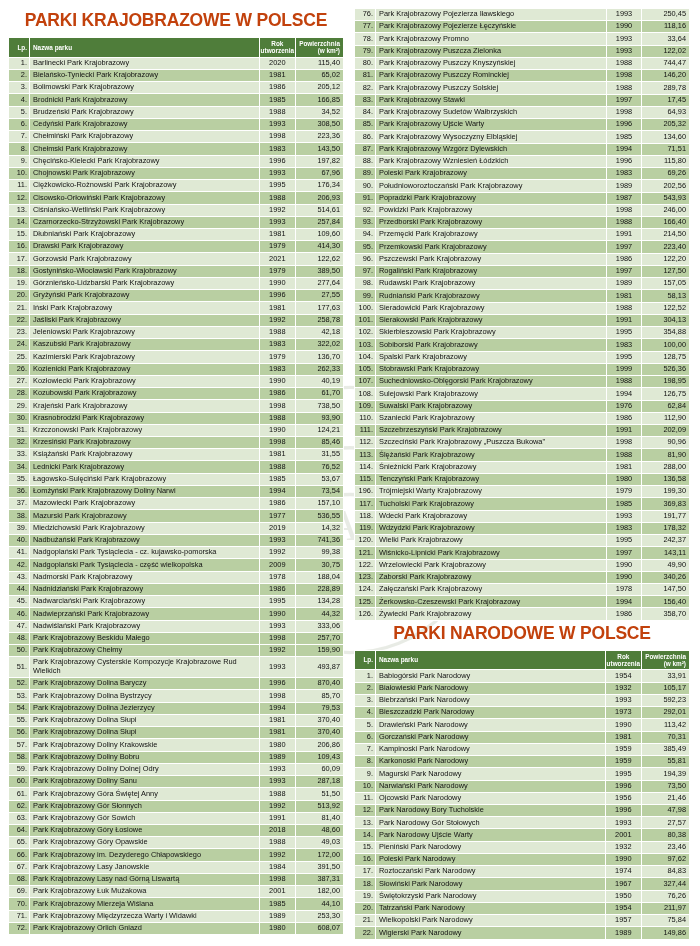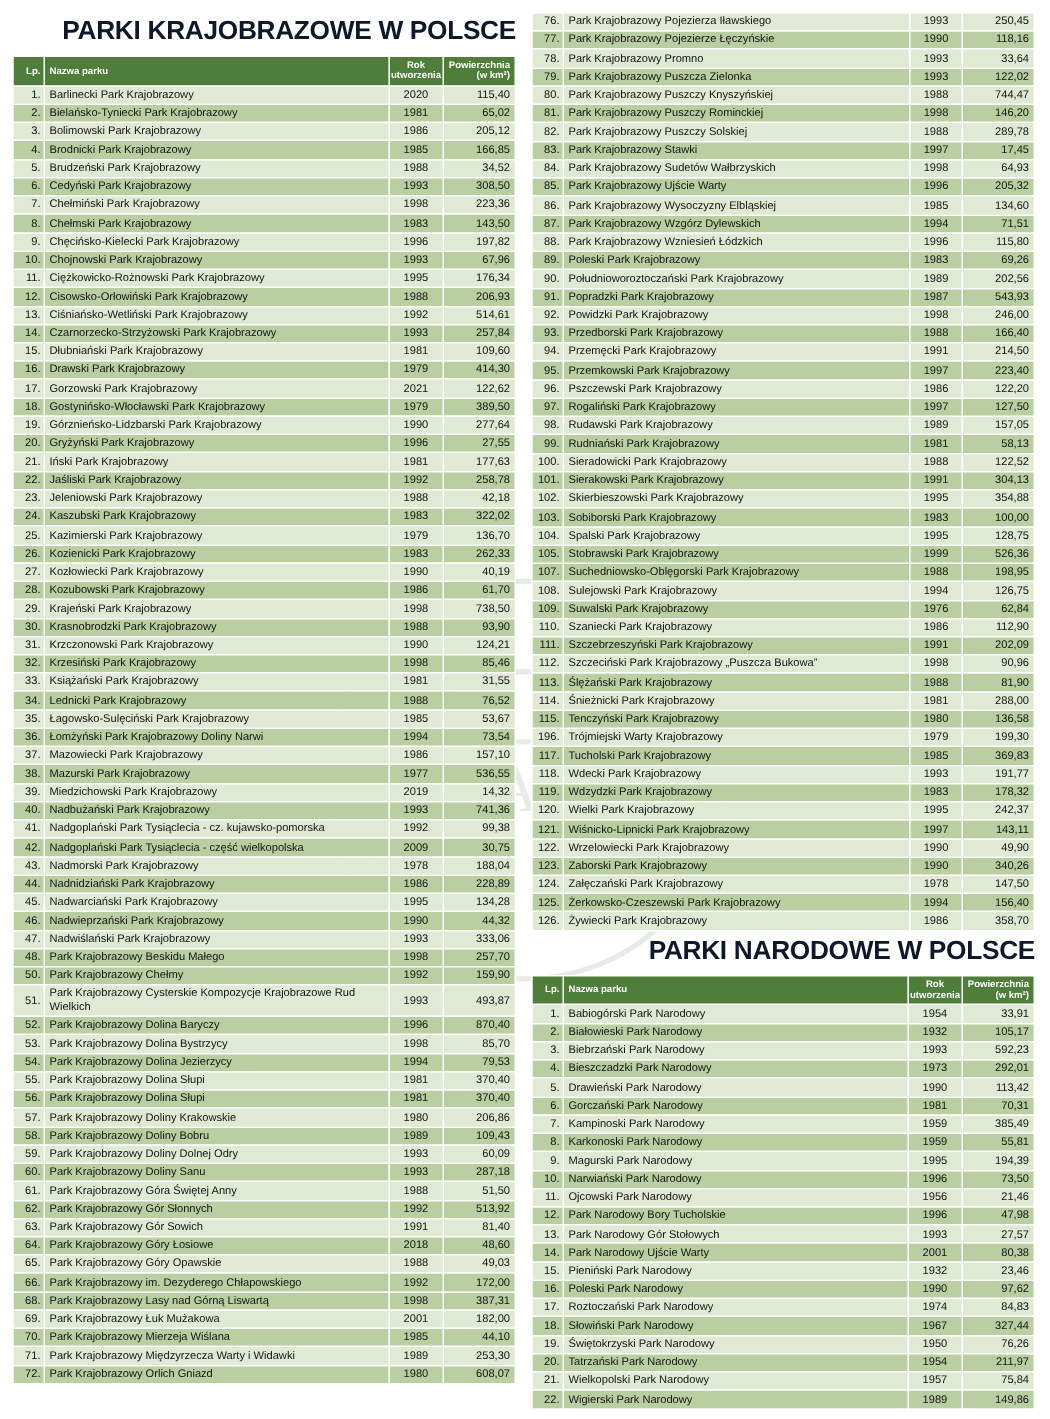--- a/index.html
+++ b/index.html
@@ -21,22 +21,22 @@
   }
   .watermark svg{width:100%;height:100%}
   .page{position:relative;z-index:2;display:flex;gap:10px;padding:8px 8px 0 8px;box-sizing:border-box;}
   .col{width:336px;}
   h1.title{
     font-size:17.5px;
     font-weight:bold;
     font-family:"Liberation Sans", sans-serif;
     margin:2px 0 6px 0;
     letter-spacing:-.2px;
-    text-align:right;
-    color:#0f172a;
+    text-align:center;
+    color:#c2410c;
   }
   table{border-collapse:collapse;width:100%;font-size:7.4px;}
   th,td{padding:0;}
   thead th{
     background:#4f7d3a;
     color:#ffffff;
     font-size:6.4px;
     font-weight:bold;
     text-align:center;
     border:.5px solid #ffffff;
@@ -475,20 +475,26 @@
             <td class="c-name">Park Krajobrazowy Góry Opawskie</td>
             <td class="c-year">1988</td>
             <td class="c-area">49,03</td>
           </tr>
           <tr class="even">
             <td class="c-lp">66.</td>
             <td class="c-name">Park Krajobrazowy im. Dezyderego Chłapowskiego</td>
             <td class="c-year">1992</td>
             <td class="c-area">172,00</td>
           </tr>
+          <tr class="odd">
+            <td class="c-lp">67.</td>
+            <td class="c-name">Park Krajobrazowy Lasy Janowskie</td>
+            <td class="c-year">1984</td>
+            <td class="c-area">391,50</td>
+          </tr>
           <tr class="even">
             <td class="c-lp">68.</td>
             <td class="c-name">Park Krajobrazowy Lasy nad Górną Liswartą</td>
             <td class="c-year">1998</td>
             <td class="c-area">387,31</td>
           </tr>
           <tr class="odd">
             <td class="c-lp">69.</td>
             <td class="c-name">Park Krajobrazowy Łuk Mużakowa</td>
             <td class="c-year">2001</td>

